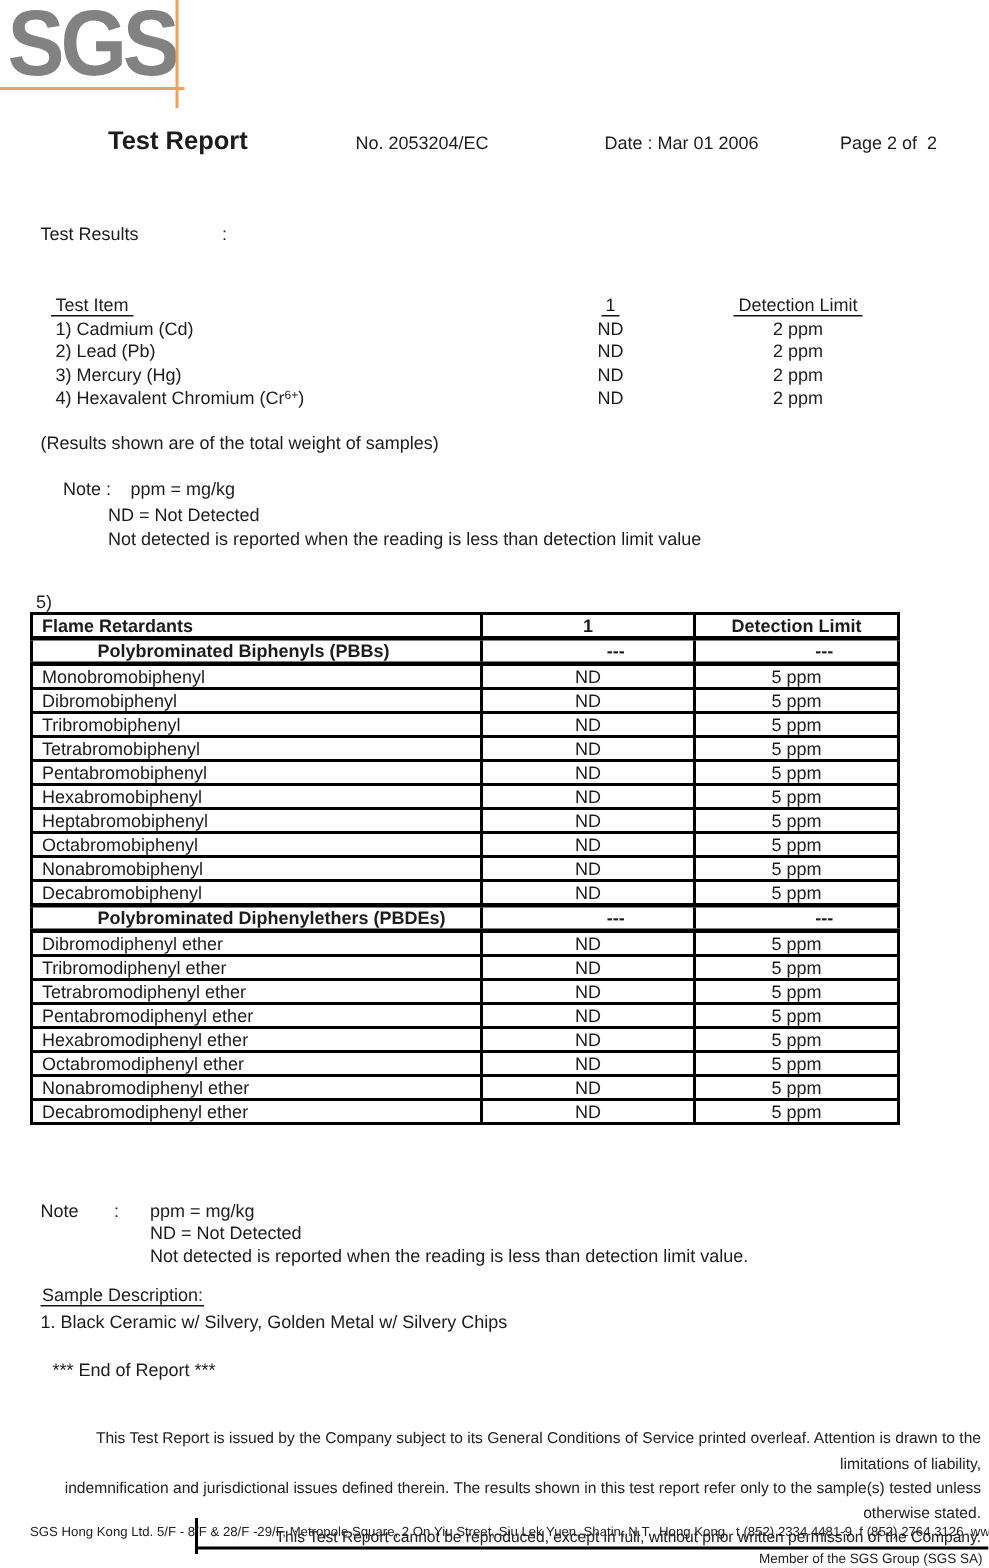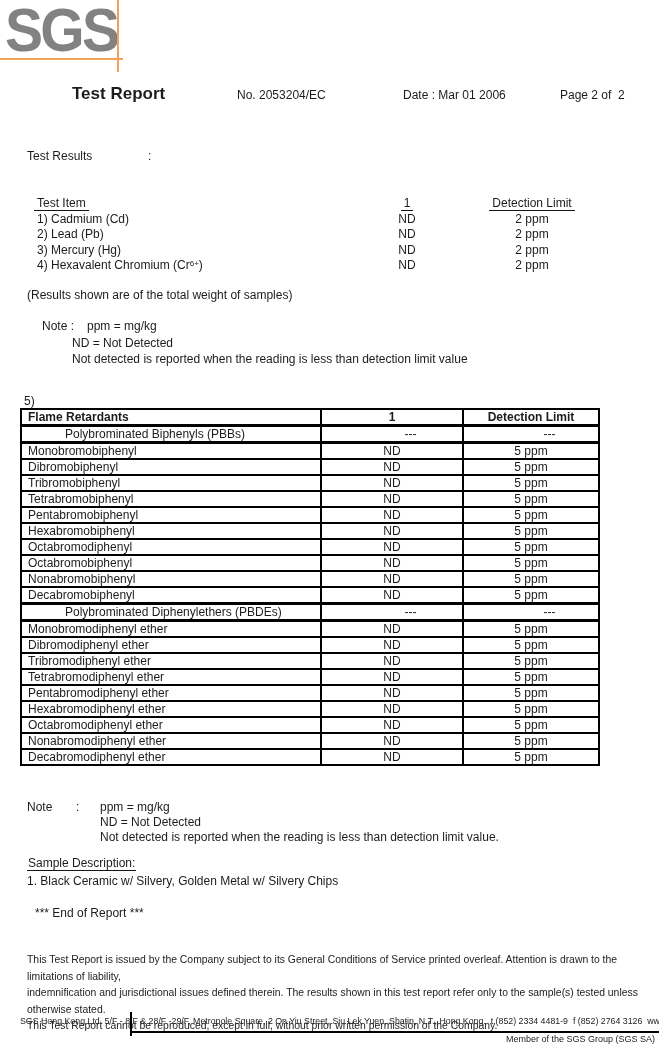--- a/index.html
+++ b/index.html
@@ -59,28 +59,28 @@
   table.flame col.c2{width:142px;}
   table.flame col.c3{width:136px;}
   table.flame td,table.flame th{
     border:2px solid #000;font-size:12px;line-height:12px;
     padding:1px 6px;font-weight:normal;text-align:left;
     overflow:hidden;white-space:nowrap;
   }
   table.flame td:nth-child(2),table.flame td:nth-child(3),
   table.flame th:nth-child(2),table.flame th:nth-child(3){text-align:center;}
   table.flame tr.hdr th{font-weight:bold;border-bottom:3px solid #000;}
-  table.flame tr.section td{font-weight:normal;border-top:3px solid #000;border-bottom:3px solid #000;padding-left:43px;}
+  table.flame tr.section td{font-weight:bold;border-top:3px solid #000;border-bottom:3px solid #000;padding-left:43px;}
   
   .sample-title{left:27px;top:856px;}
   .sample-title .u{padding:0 1px;margin-left:0;line-height:14px;}
   .sample-line{left:27px;top:874px;}
   .end-report{left:35px;top:906px;width:620px;text-align:left;}
   
-  .disclaimer{left:27px;top:952px;width:627px;font-size:10.4px;line-height:16.5px;color:#222;}
+  .disclaimer{left:27px;top:952px;width:627px;font-size:10.4px;line-height:16.5px;color:#222;text-align:right;}
   .address{left:20px;top:1016px;width:639px;font-size:8.8px;white-space:pre;color:#222;}
   .foot-rule{left:130px;top:1031px;width:529px;height:1.5px;background:#000;}
   .foot-tick{left:130px;top:1012px;width:1.5px;height:24px;background:#000;}
   .member{left:359px;top:1034px;width:296px;text-align:right;font-size:9px;color:#222;}
 </style>
 </head>
 <body>
 
 <div class="abs sgs-text">SGS</div>
 <div class="abs logo-hline"></div>
@@ -170,21 +170,21 @@
         <td>Pentabromobiphenyl</td>
         <td>ND</td>
         <td>5 ppm</td>
       </tr>
   <tr>
         <td>Hexabromobiphenyl</td>
         <td>ND</td>
         <td>5 ppm</td>
       </tr>
   <tr>
-        <td>Octabromodiphenyl</td>
+        <td>Heptabromobiphenyl</td>
         <td>ND</td>
         <td>5 ppm</td>
       </tr>
   <tr>
         <td>Octabromobiphenyl</td>
         <td>ND</td>
         <td>5 ppm</td>
       </tr>
   <tr>
         <td>Nonabromobiphenyl</td>
@@ -194,25 +194,20 @@
   <tr>
         <td>Decabromobiphenyl</td>
         <td>ND</td>
         <td>5 ppm</td>
       </tr>
   <tr class="section">
     <td>Polybrominated Diphenylethers (PBDEs)</td>
         <td>---</td>
         <td>---</td>
   </tr>
-  <tr>
-        <td>Monobromodiphenyl ether</td>
-        <td>ND</td>
-        <td>5 ppm</td>
-      </tr>
   <tr>
         <td>Dibromodiphenyl ether</td>
         <td>ND</td>
         <td>5 ppm</td>
       </tr>
   <tr>
         <td>Tribromodiphenyl ether</td>
         <td>ND</td>
         <td>5 ppm</td>
       </tr>

